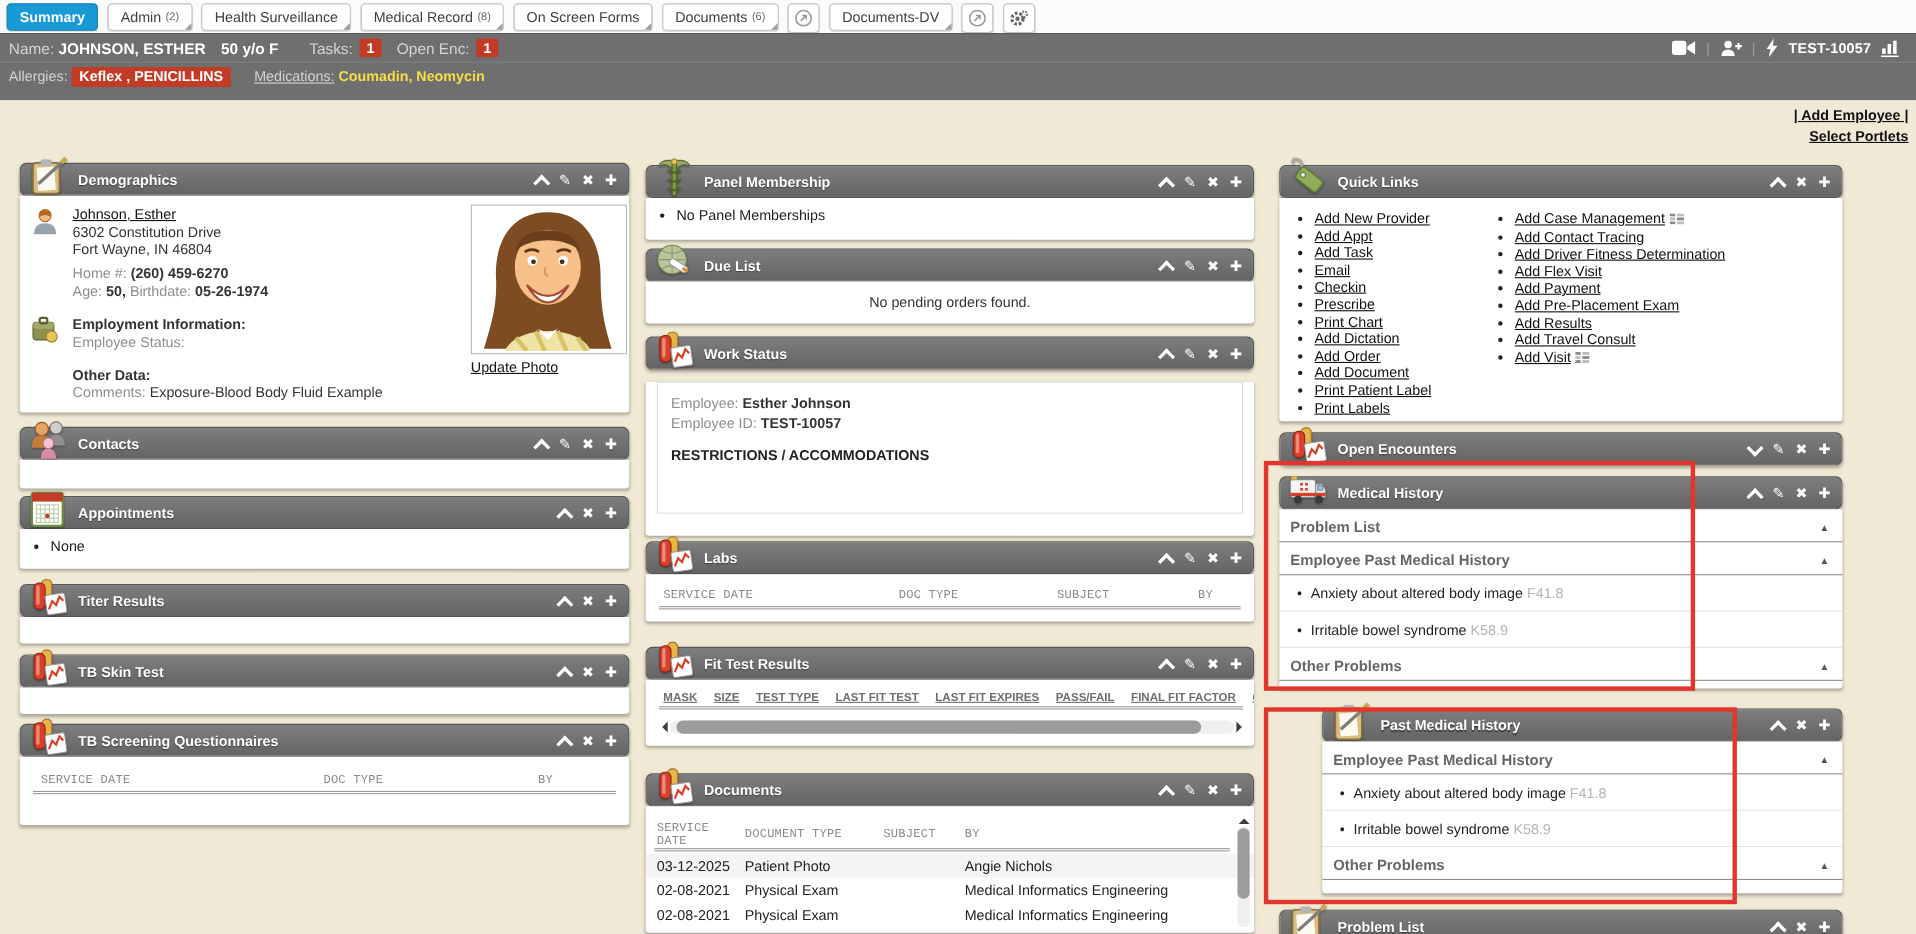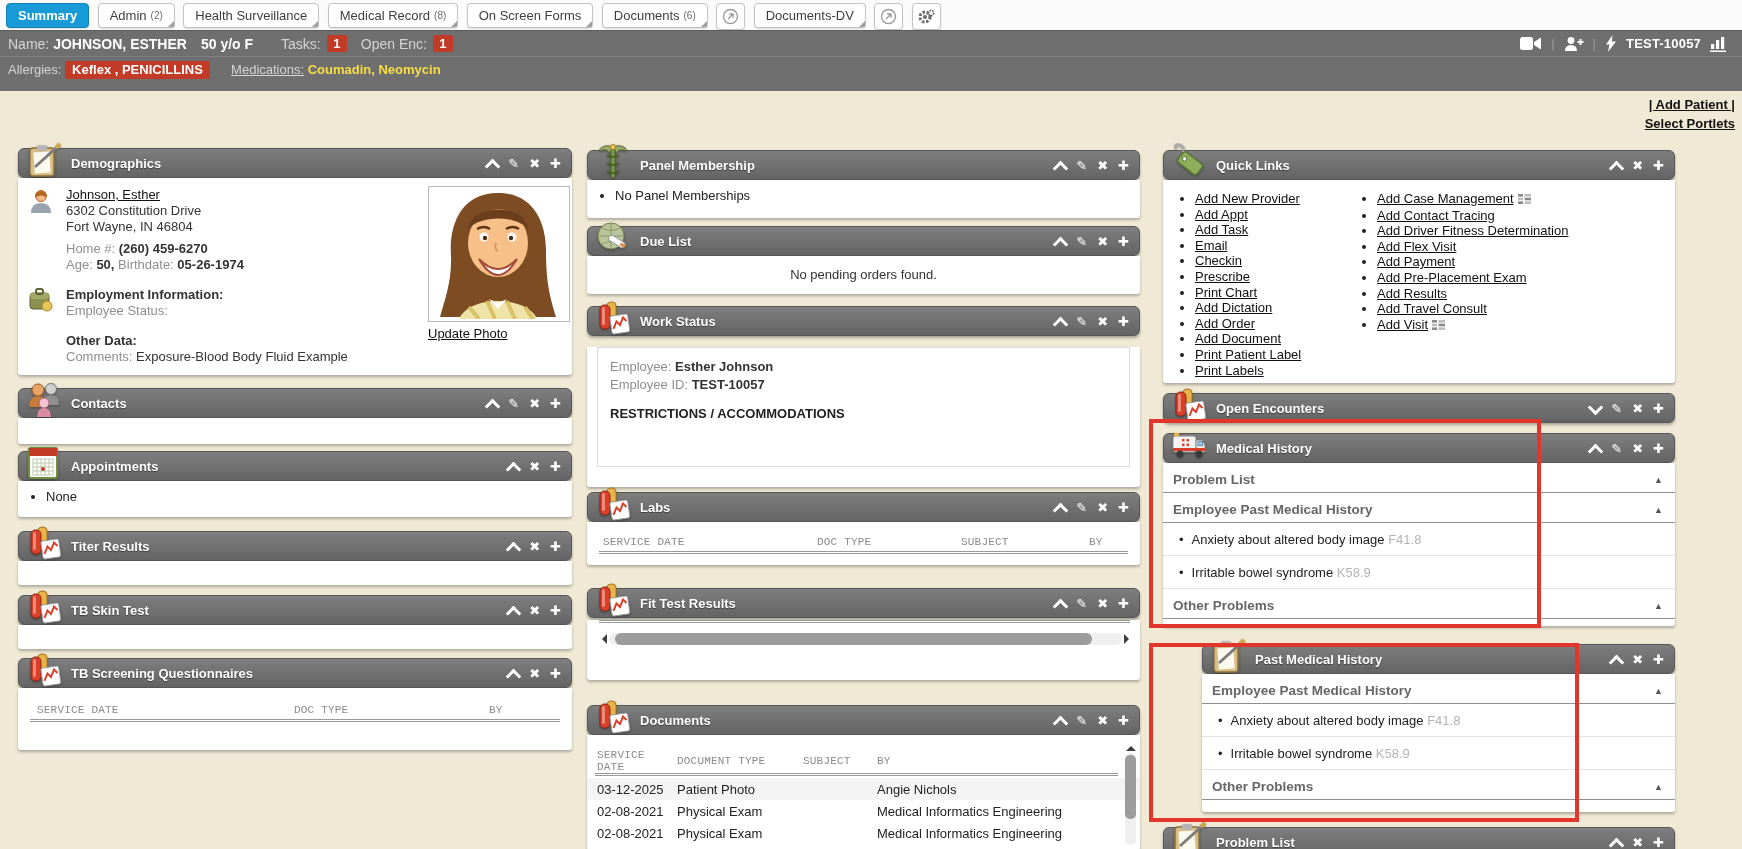--- a/index.html
+++ b/index.html
@@ -222,21 +222,21 @@
         <span class="lbl">Allergies:</span>
         <span class="chip-allergy">Keflex , PENICILLINS</span>
         <span class="sp"></span>
         <span class="meds-label">Medications:</span>
         <span class="meds">Coumadin, Neomycin</span>
       </div>
     </div>
   </div>
 
   <div class="page-links">
-    <div><a>| Add Patient |</a></div>
+    <div><a>| Add Employee |</a></div>
     <div><a>Select Portlets</a></div>
   </div>
 
   <div class="col col-left">
 
     <div class="portlet" style="margin-bottom:13px;">
       <div class="phead">
         <span class="picon"><svg viewBox="0 0 38 38">
               <rect x="5" y="7" width="24" height="28" rx="3" fill="#d9bd83" stroke="#8a7340" stroke-width="1.5"></rect>
               <rect x="9" y="11" width="16" height="21" fill="#fcf9ef" transform="rotate(-4 17 21)"></rect>
@@ -533,20 +533,30 @@
             </svg></span>
         <span class="ptitle">Fit Test Results</span>
         <span class="pctrl">
             <span class="chev up"></span>
             <span class="ico">✎</span>
             <span class="ico">✖</span>
             <span class="ico">✚</span>
           </span>
       </div>
       <div class="pbody" style="height:60px;">
+        <div class="fit-cols">
+          <a>MASK</a>
+          <a>SIZE</a>
+          <a>TEST TYPE</a>
+          <a>LAST FIT TEST</a>
+          <a>LAST FIT EXPIRES</a>
+          <a>PASS/FAIL</a>
+          <a>FINAL FIT FACTOR</a>
+          <a>C</a>
+        </div>
         <div class="dbl" style="margin:2px 10px 0 12px;"></div>
         <div class="hscroll">
           <span class="tri tri-left"></span>
           <span class="htrack">
               <span class="hthumb"></span>
             </span>
           <span class="tri tri-right"></span>
         </div>
       </div>
     </div>

